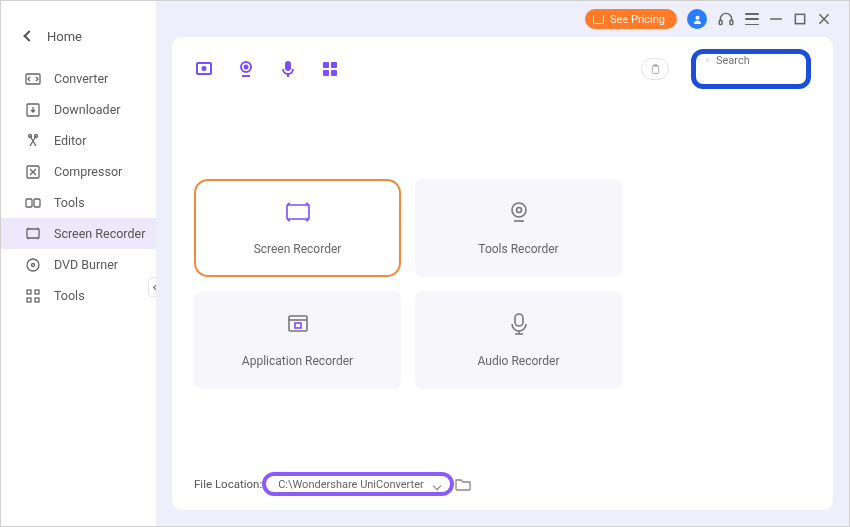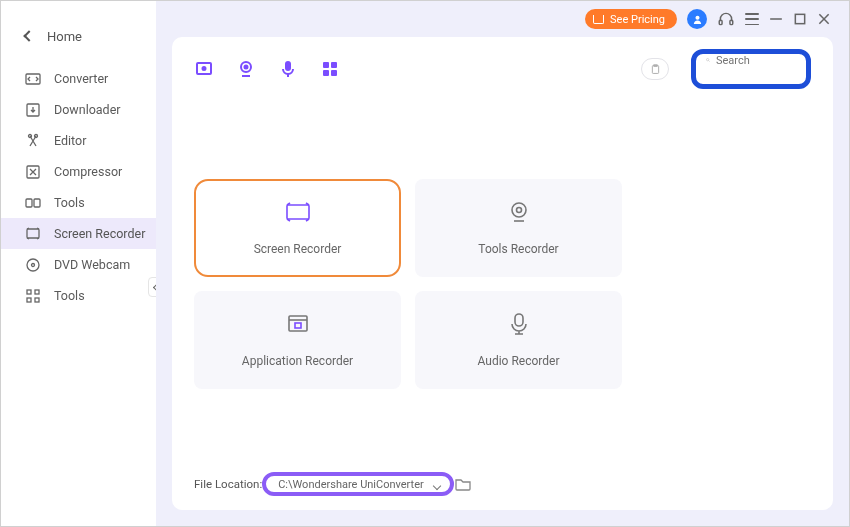--- a/index.html
+++ b/index.html
@@ -108,21 +108,21 @@
           </span>
         <span>Screen Recorder</span>
       </li>
       <li>
         <span class="ic">
             <svg viewBox="0 0 16 16" fill="none" stroke="#666" stroke-width="1.3">
               <circle cx="8" cy="8" r="6"></circle>
               <circle cx="8" cy="8" r="1.5"></circle>
             </svg>
           </span>
-        <span>DVD Webcam</span>
+        <span>DVD Burner</span>
       </li>
       <li>
         <span class="ic">
             <svg viewBox="0 0 16 16" fill="none" stroke="#666" stroke-width="1.3">
               <rect x="2" y="2" width="4" height="4"></rect>
               <rect x="10" y="2" width="4" height="4"></rect>
               <rect x="2" y="10" width="4" height="4"></rect>
               <rect x="10" y="10" width="4" height="4"></rect>
             </svg>
           </span>

